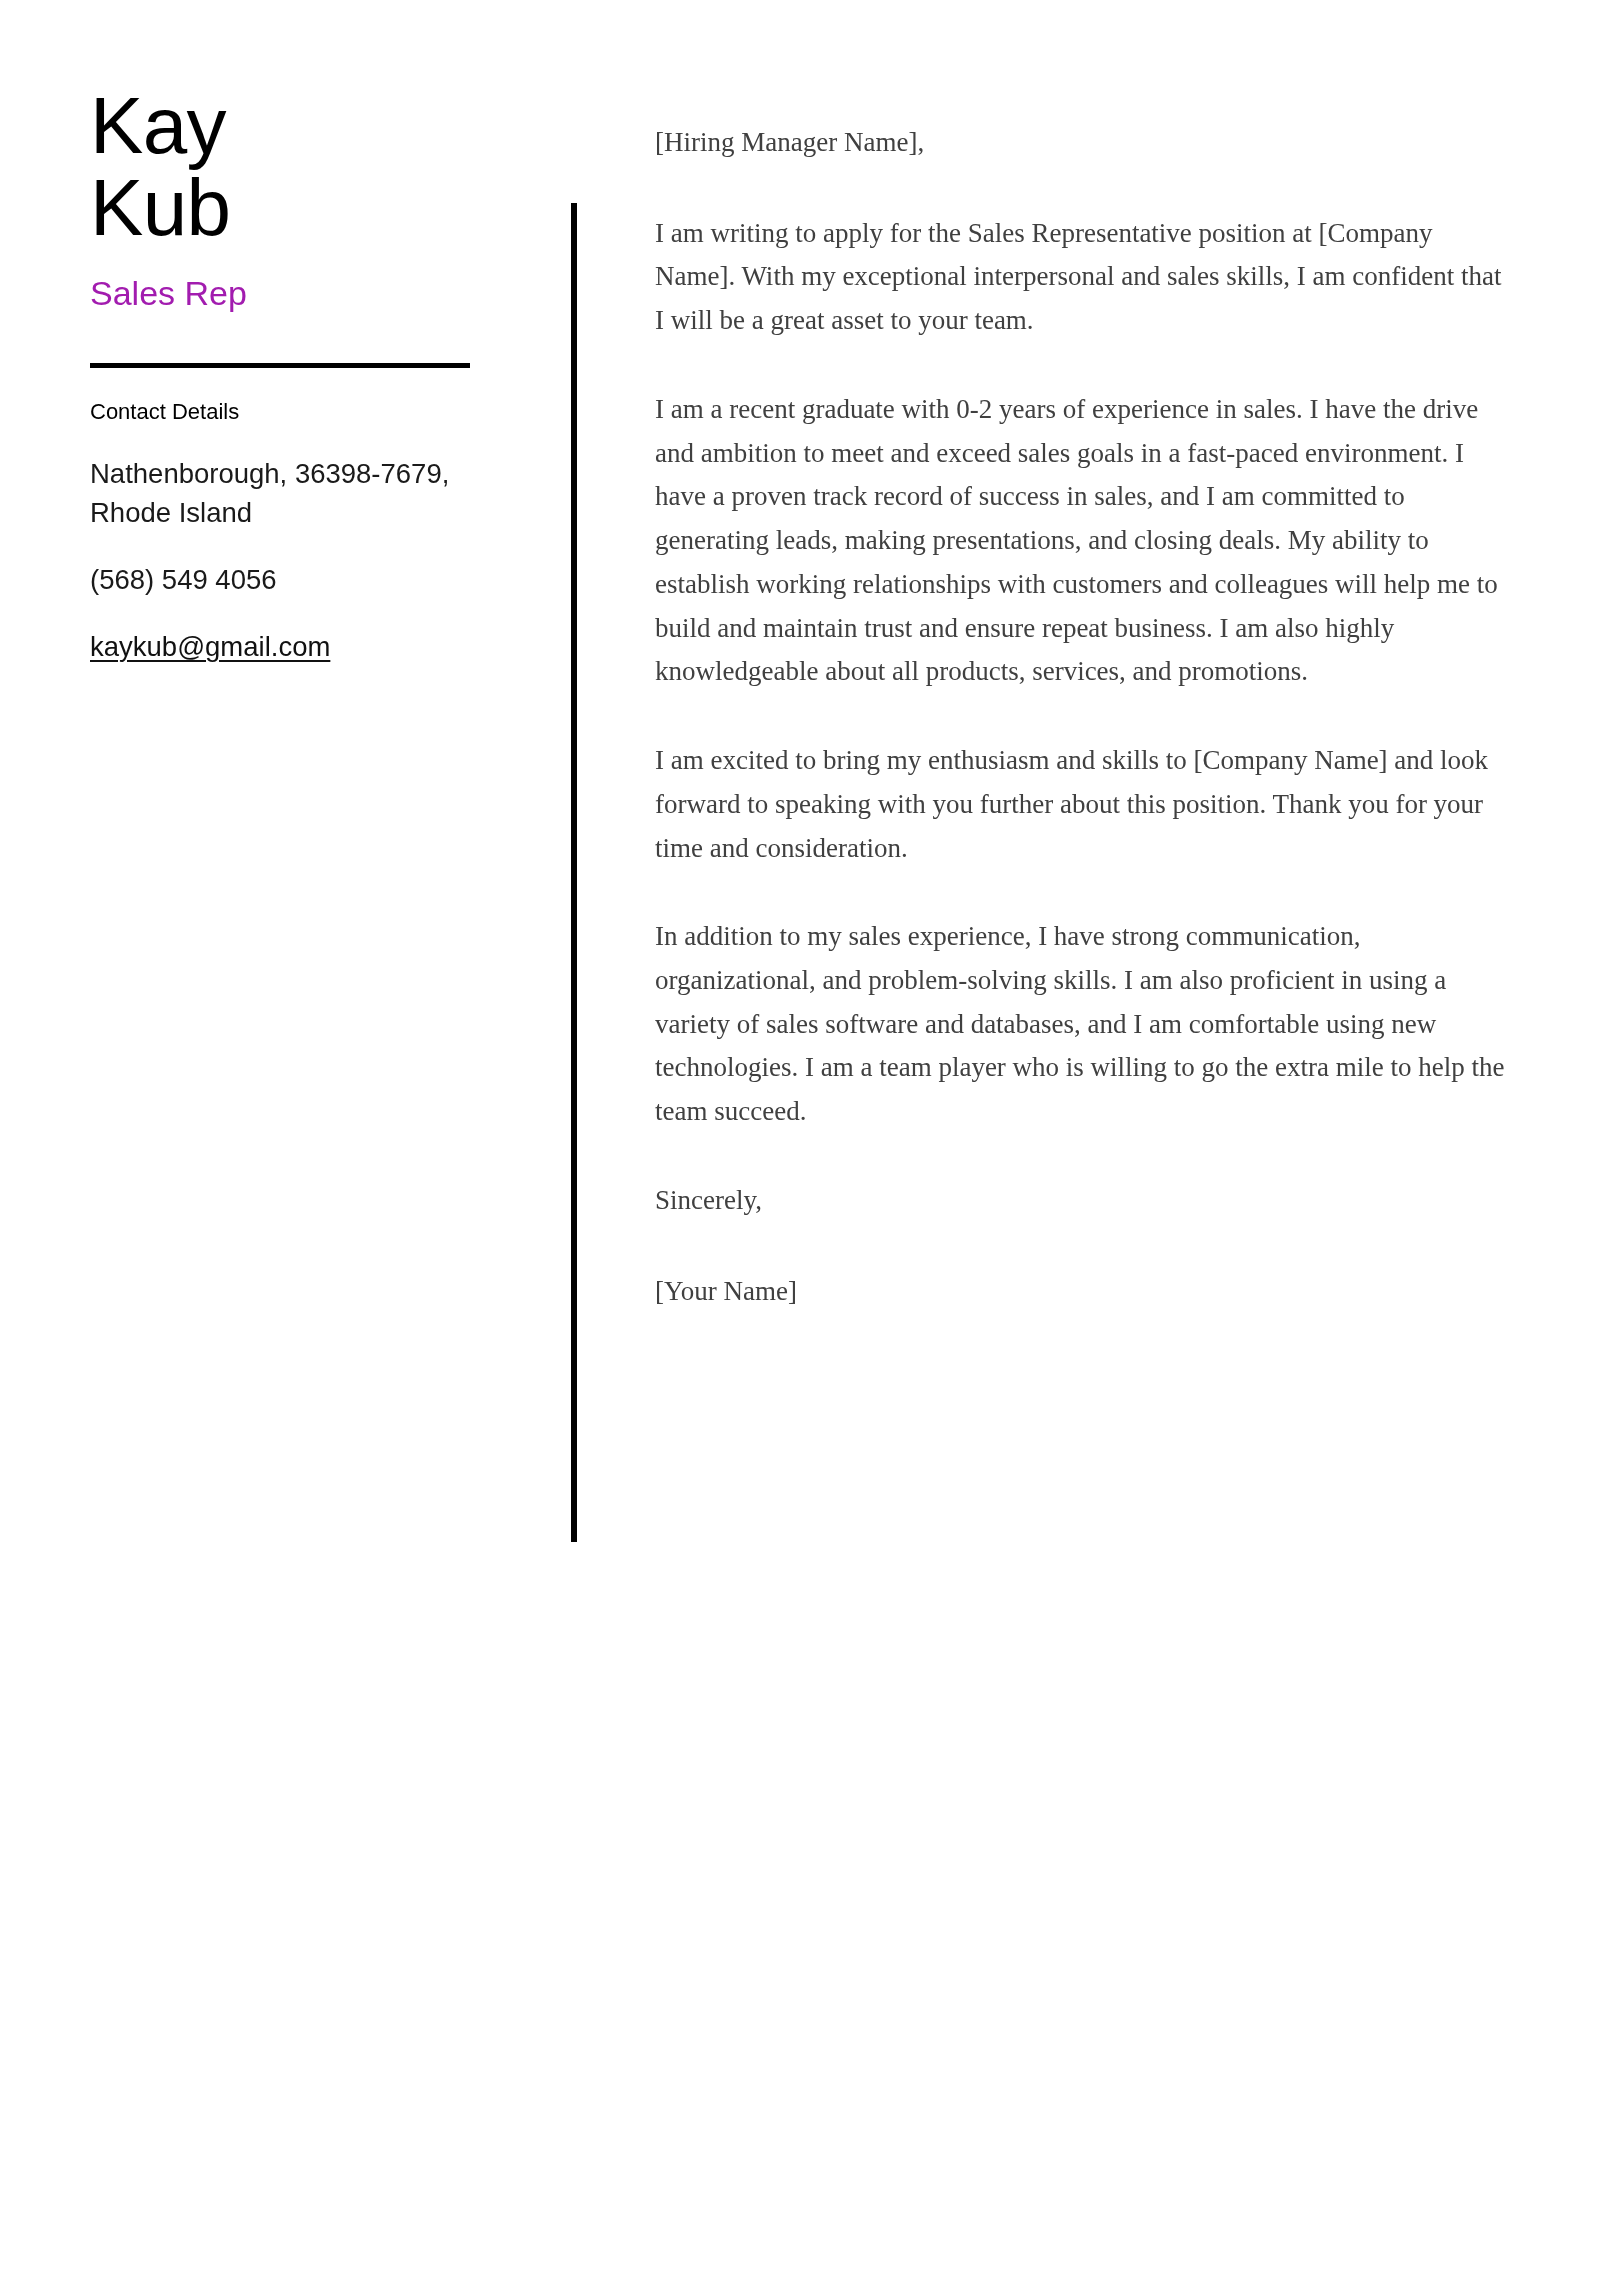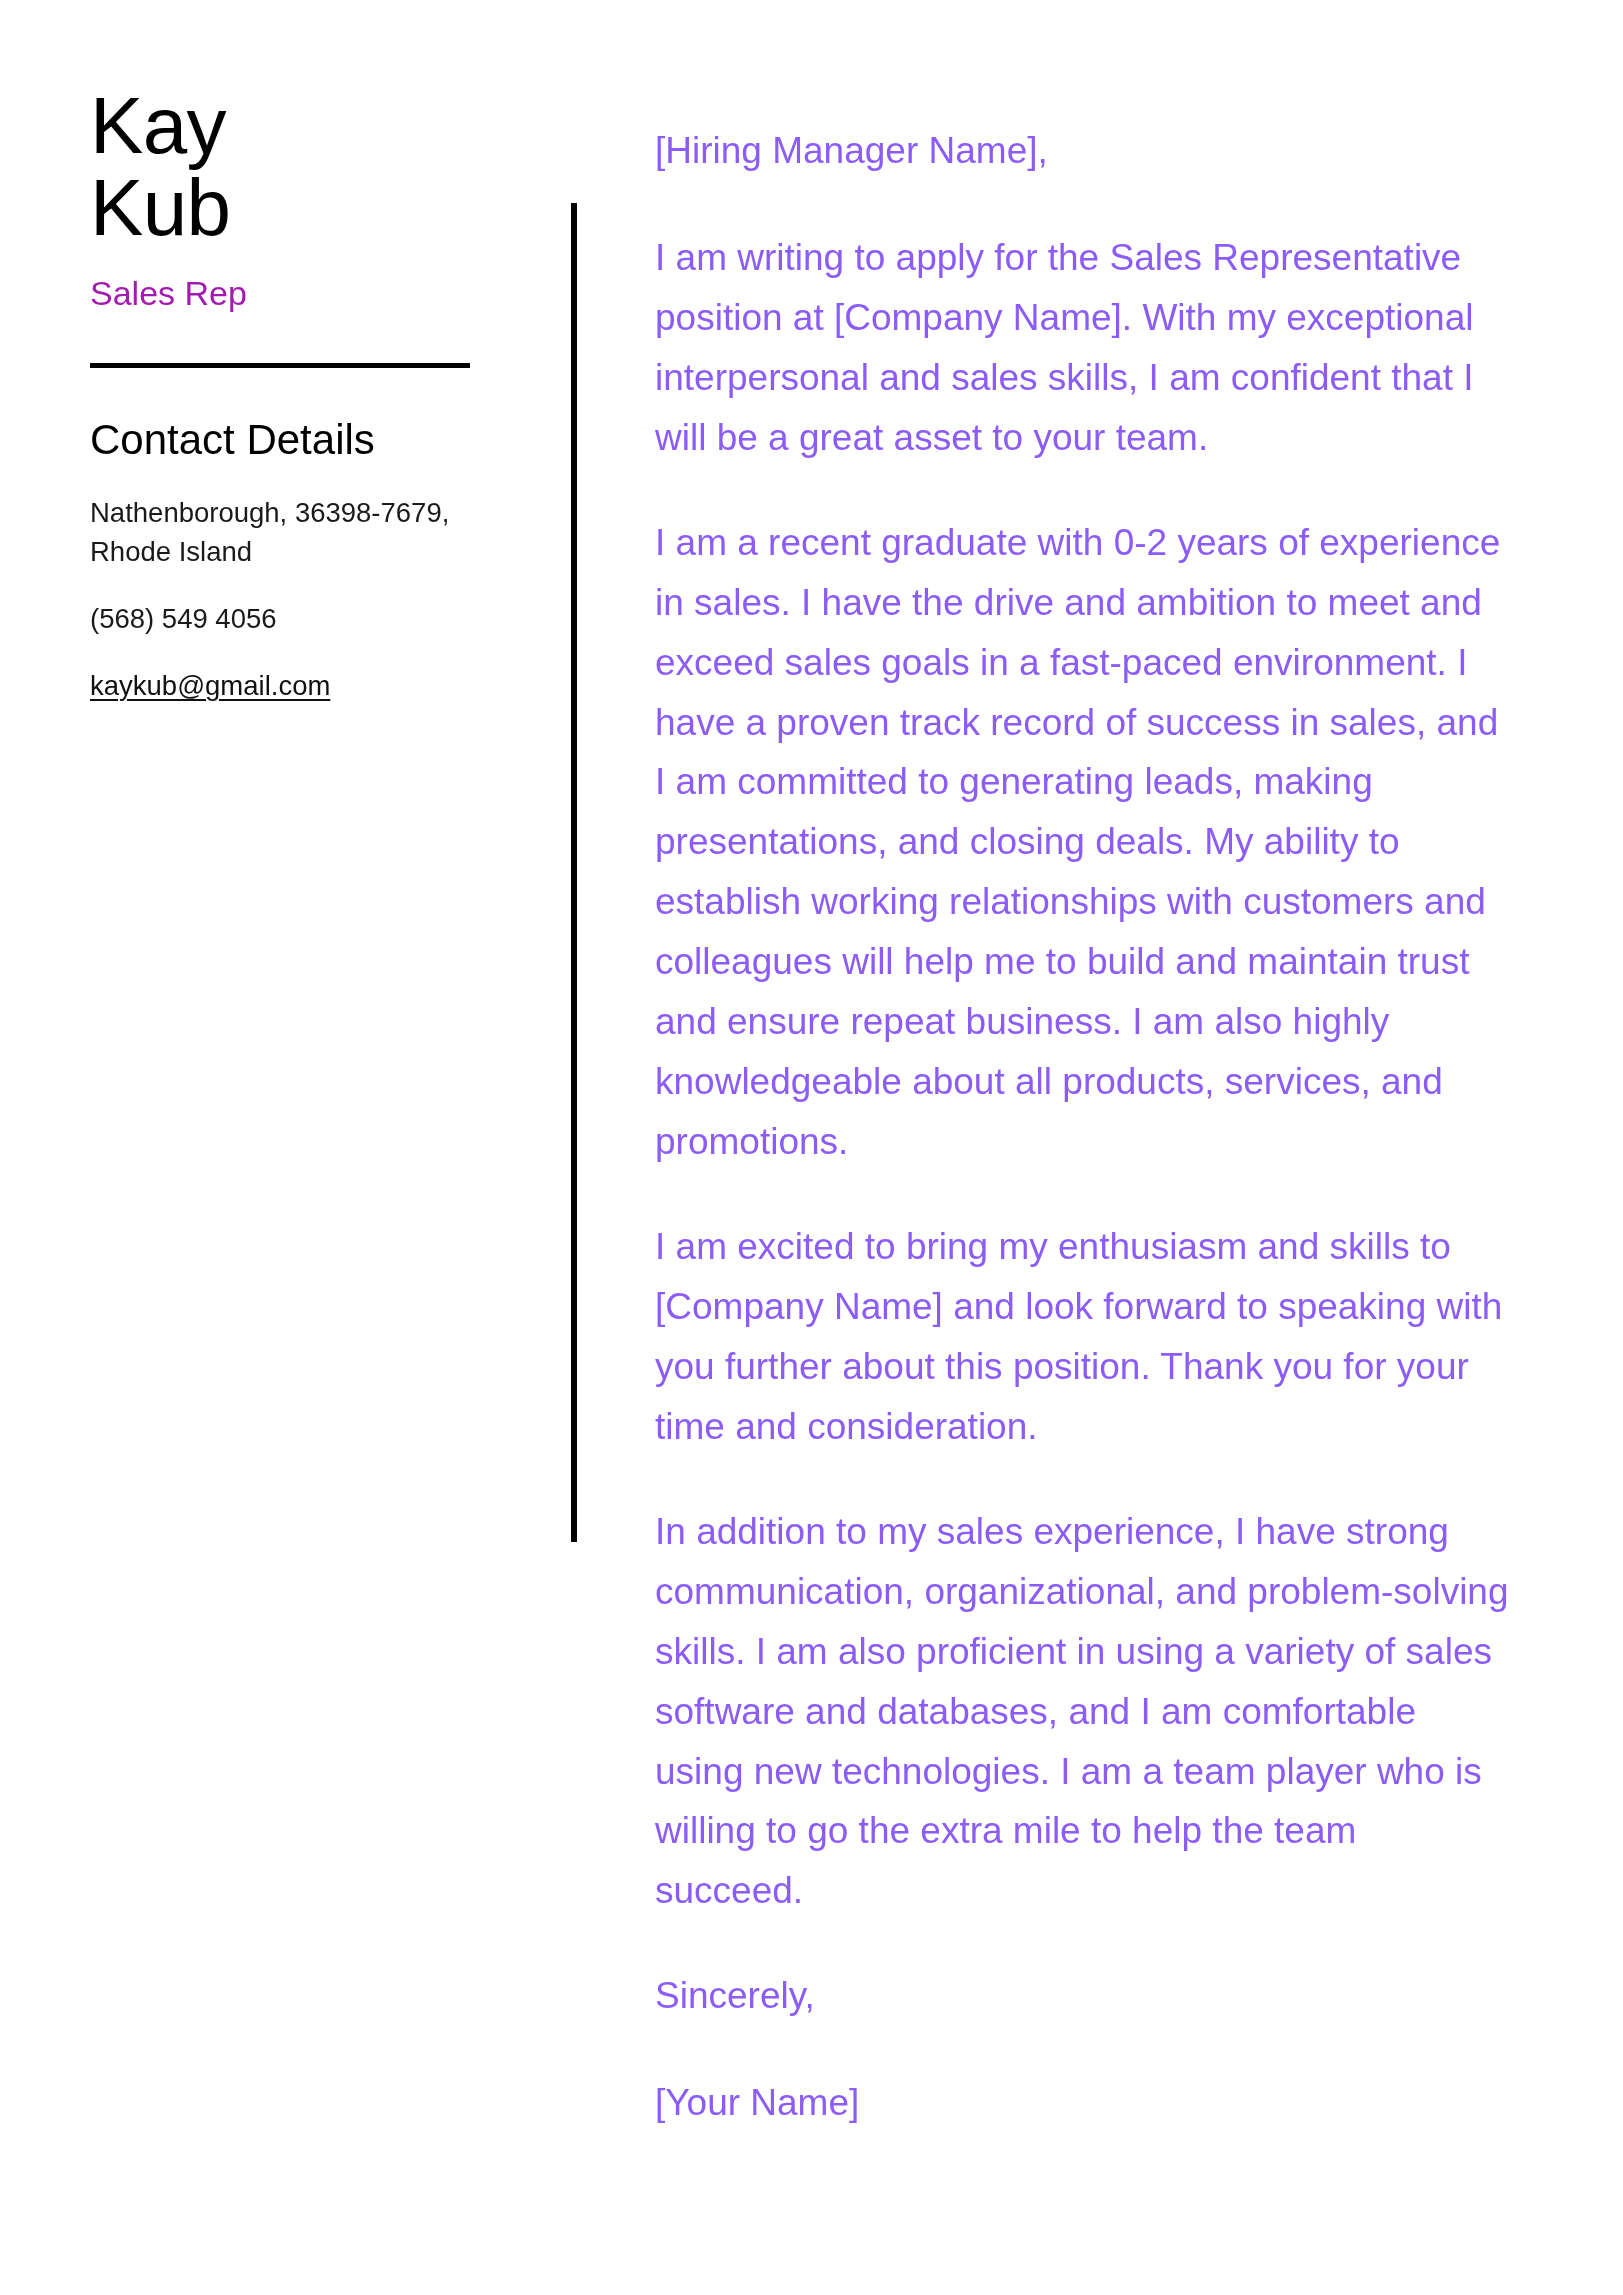--- a/index.html
+++ b/index.html
@@ -51,24 +51,24 @@
   }
 
   .sidebar-rule {
     width: 380px;
     height: 4.6px;
     background: #000000;
     margin-top: 50px;
   }
 
   .section-heading {
-    font-size: 42px;
+    font-size: 22px;
     font-weight: 500;
     color: #000000;
-    margin-top: 48px;
+    margin-top: 31px;
     letter-spacing: 0px;
   }
 
   .contact-list {
     margin-top: 29px;
   }
 
   .contact-item {
     font-size: 27.5px;
     font-weight: 400;
@@ -98,26 +98,27 @@
 
   
   .letter {
     position: absolute;
     left: 655px;
     top: 121px;
     width: 858px;
   }
 
   .letter p {
-    font-size: 37px;
+    font-size: 27px;
     font-weight: 400;
     line-height: 1.62;
-    color: #8b5cf6;
+    color: #404040;
     margin: 0 0 45px 0;
     letter-spacing: 0px;
+    font-family: Liberation Serif, serif;
   }
 
   .letter p.salutation {
     margin-bottom: 47px;
   }
 
   .letter p.signoff {
     margin-bottom: 47px;
   }
 

